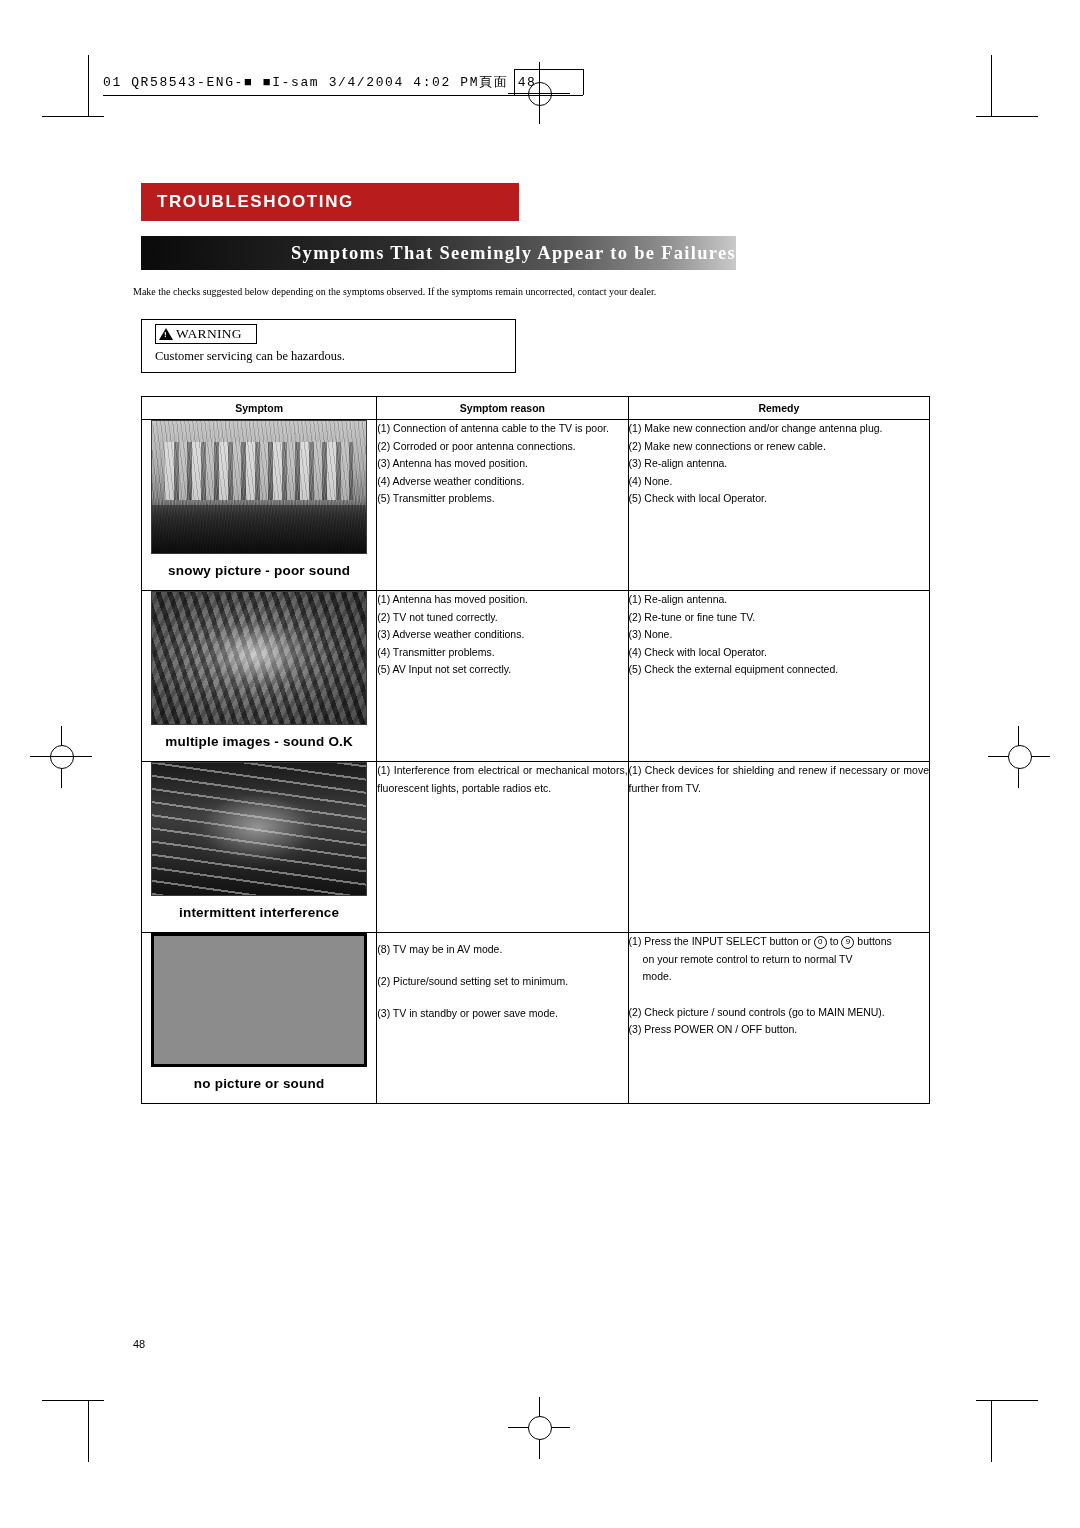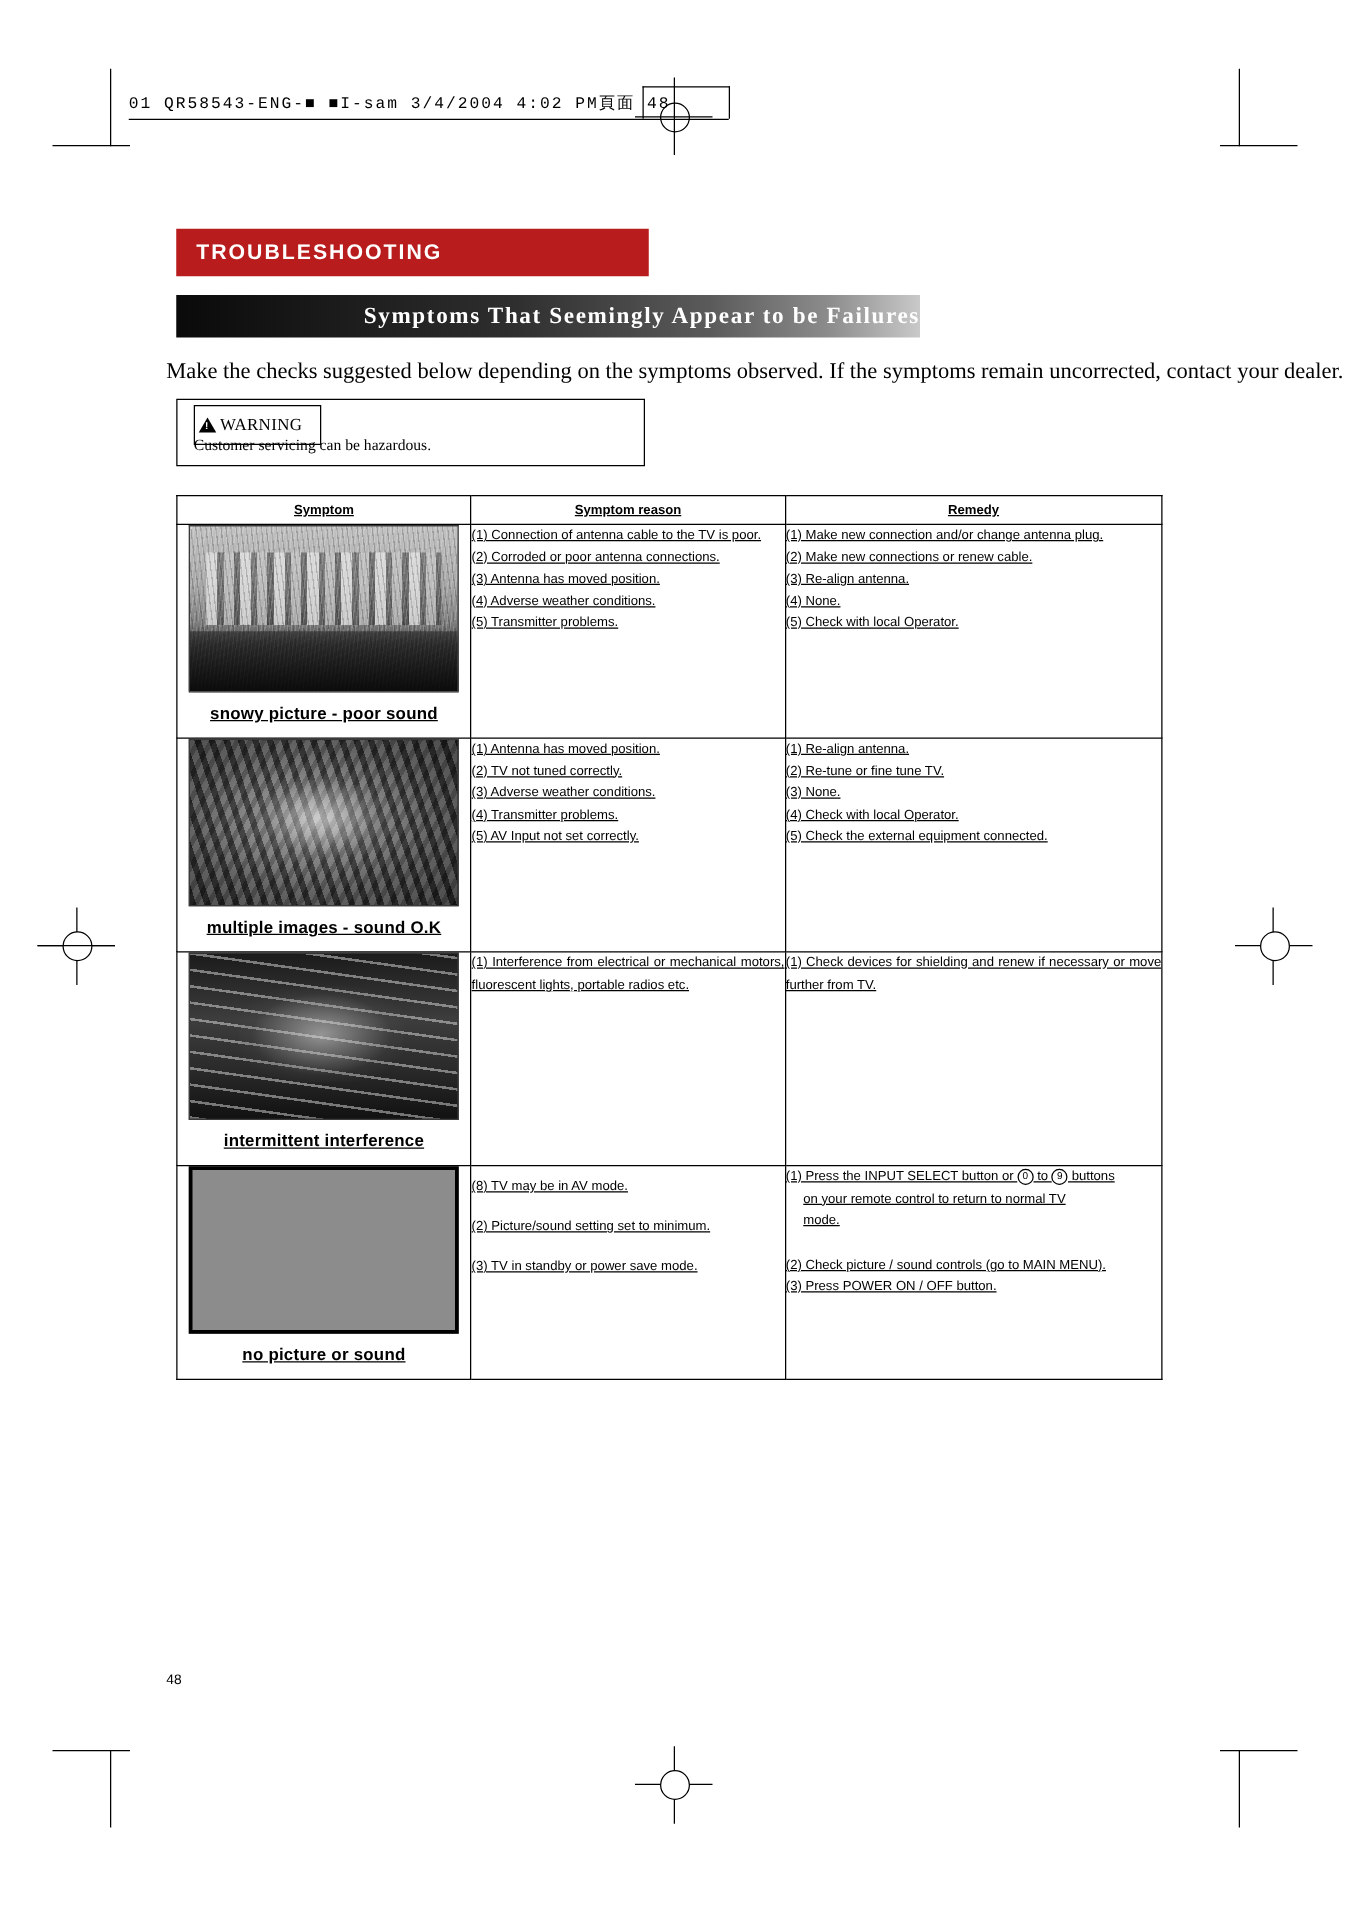--- a/index.html
+++ b/index.html
@@ -90,40 +90,40 @@
     padding-left: 16px;
     box-sizing: border-box;
     text-align: right;
   }
 
   .intro {
     position: absolute;
     left: 133px;
     top: 286px;
     font-family: "Liberation Serif", serif;
-    font-size: 18px;
+    font-size: 10px;
     white-space: nowrap;
   }
 
   
   .warning-box {
     position: absolute;
     left: 141px;
     top: 319px;
     width: 375px;
     height: 54px;
     border: 1px solid #000;
     box-sizing: border-box;
   }
   .warning-label {
     position: absolute;
     left: 155px;
     top: 324px;
     width: 102px;
-    height: 32px;
+    height: 20px;
     border: 1px solid #000;
     box-sizing: border-box;
     display: flex;
     align-items: center;
     background: #fff;
   }
   .warn-tri {
     width: 0;
     height: 0;
     border-left: 7px solid transparent;
@@ -163,21 +163,20 @@
     left: 141px;
     top: 396px;
     width: 789px;
     border-collapse: collapse;
     table-layout: fixed;
   }
   .tbl td, .tbl th {
     border: 1px solid #000;
     vertical-align: top;
     padding: 0;
-    text-decoration: underline;
   }
   .tbl th {
     font-family: "Liberation Sans", sans-serif;
     font-size: 10.5px;
     font-weight: bold;
     text-align: center;
     height: 22px;
     vertical-align: middle;
   }
   .col-sym { width: 235px; }

